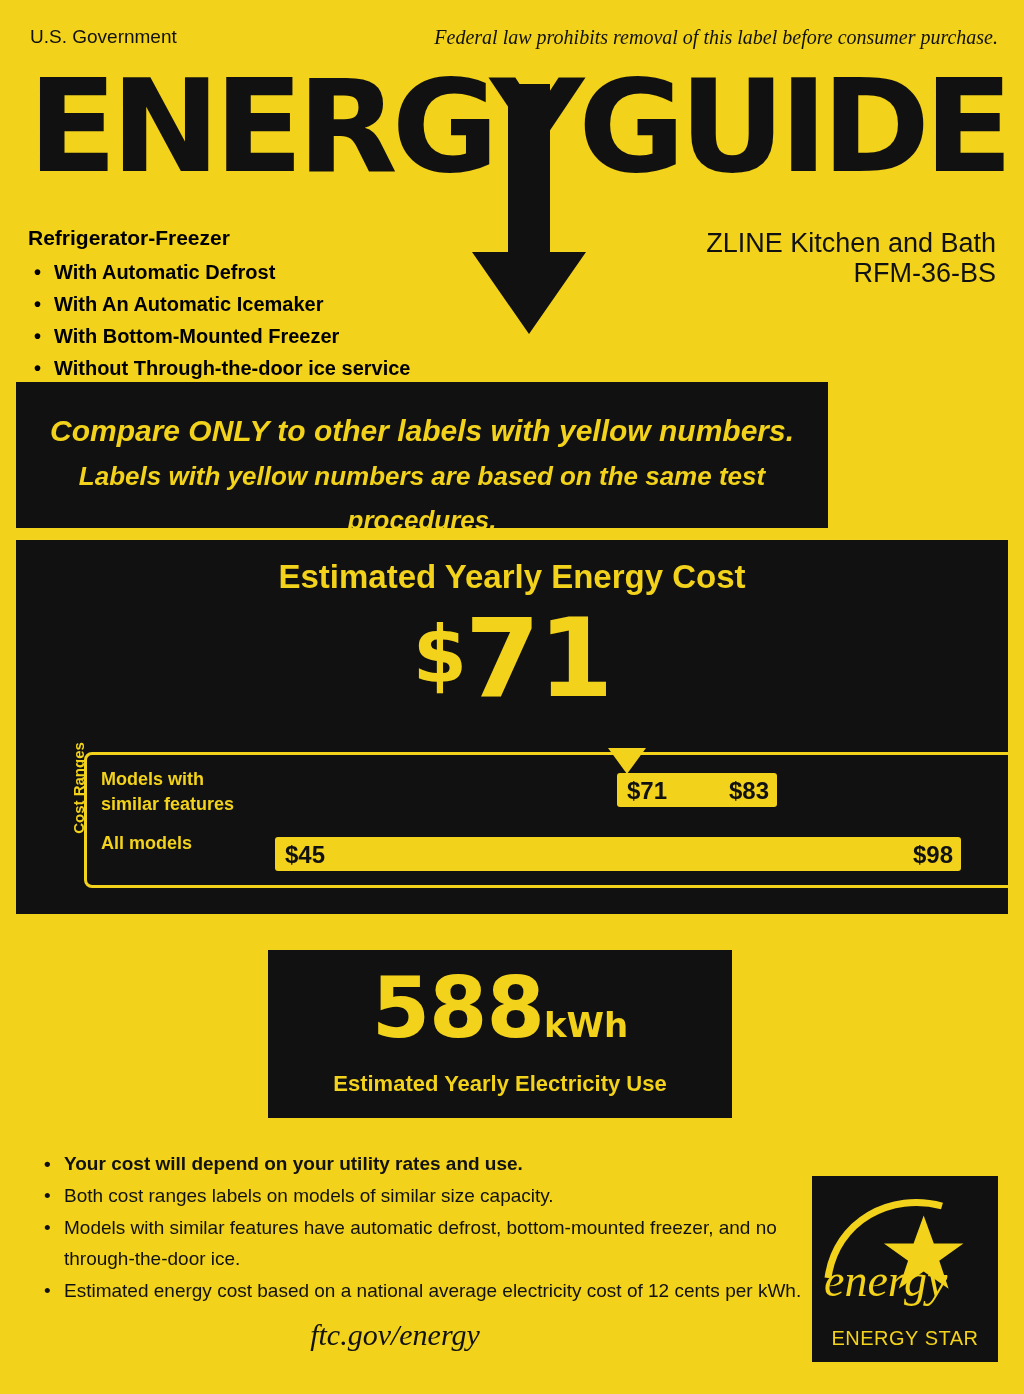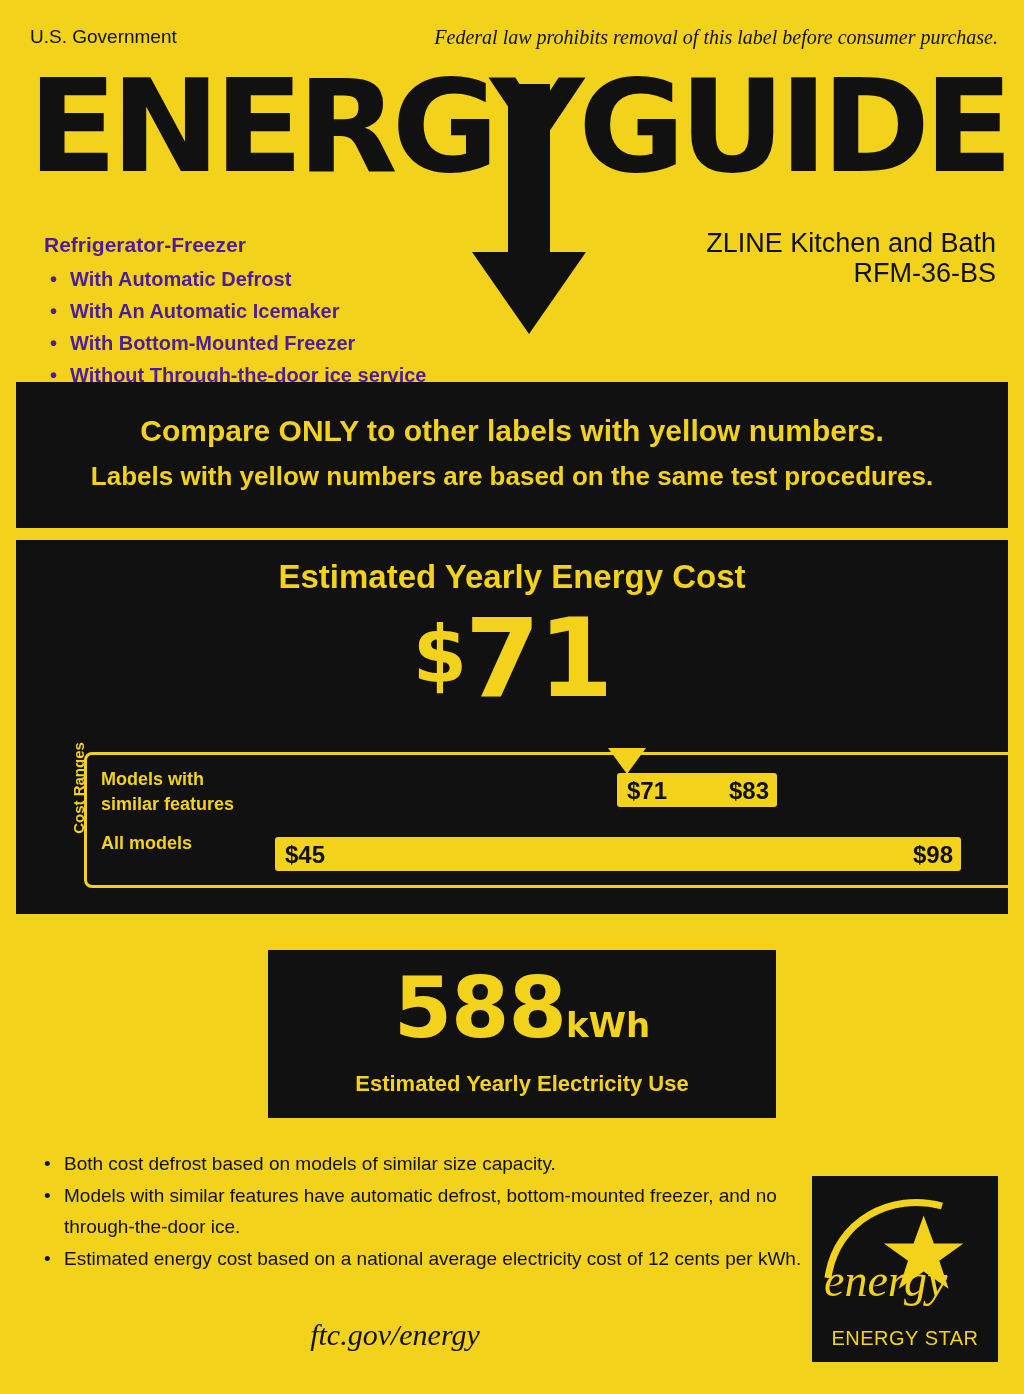--- a/index.html
+++ b/index.html
@@ -59,24 +59,23 @@
     top: 84px;
     width: 122px;
     height: 260px;
   }
   .arrow svg { display: block; }
 
   
   .desc {
     position: absolute;
     top: 226px;
-    left: 44px;
+    left: 28px;
     width: 470px;
-    color: #4c1d95;
-    margin-top: 7px;
+    color: #000000;
   }
   .desc-title {
     font-size: 21px;
     font-weight: bold;
     margin-bottom: 6px;
   }
   .desc ul {
     margin: 0;
     padding-left: 26px;
     list-style: none;
@@ -106,27 +105,28 @@
     font-size: 27px;
     font-weight: normal;
     line-height: 30px;
   }
 
   
   .compare-band {
     position: absolute;
     top: 382px;
     left: 16px;
-    width: 992px;
+    width: 812px;
     height: 146px;
     background: #111;
     color: #f2d21a;
     text-align: center;
     box-sizing: border-box;
     padding-top: 26px;
+    font-style: italic;
   }
   .compare-line1 {
     font-size: 30px;
     font-weight: bold;
     line-height: 46px;
   }
   .compare-line2 {
     font-size: 26px;
     font-weight: bold;
     line-height: 44px;
@@ -254,21 +254,21 @@
     position: absolute;
     right: 8px;
     top: 4px;
   }
 
   
   .kwh-block {
     position: absolute;
     top: 950px;
     left: 268px;
-    width: 508px;
+    width: 464px;
     height: 168px;
     background: #111;
     color: #f2d21a;
     text-align: center;
     box-sizing: border-box;
   }
   .kwh-value {
     font-family: "DejaVu Sans", sans-serif;
     font-weight: bold;
     font-size: 84px;
@@ -426,21 +426,22 @@
 
   <div class="kwh-block">
     <div class="kwh-value">
       <span>588</span><span class="kwh-unit">kWh</span>
     </div>
     <div class="kwh-caption">Estimated Yearly Electricity Use</div>
   </div>
 
   <div class="notes">
     <ul>
-      <li>Both cost defrost based on models of similar size capacity.</li>
+      <li class="bold">Your cost will depend on your utility rates and use.</li>
+      <li>Both cost ranges labels on models of similar size capacity.</li>
       <li>Models with similar features have automatic defrost, bottom-mounted freezer, and no through-the-door ice.</li>
       <li>Estimated energy cost based on a national average electricity cost of 12 cents per kWh.</li>
     </ul>
   </div>
 
   <div class="ftc">ftc.gov/energy</div>
 
   <div class="estar">
     <svg width="174" height="130" viewBox="0 0 174 130">
       <path d="M10 92 C18 34, 74 6, 124 20" stroke="#f2d21a" stroke-width="7" fill="none"></path>

